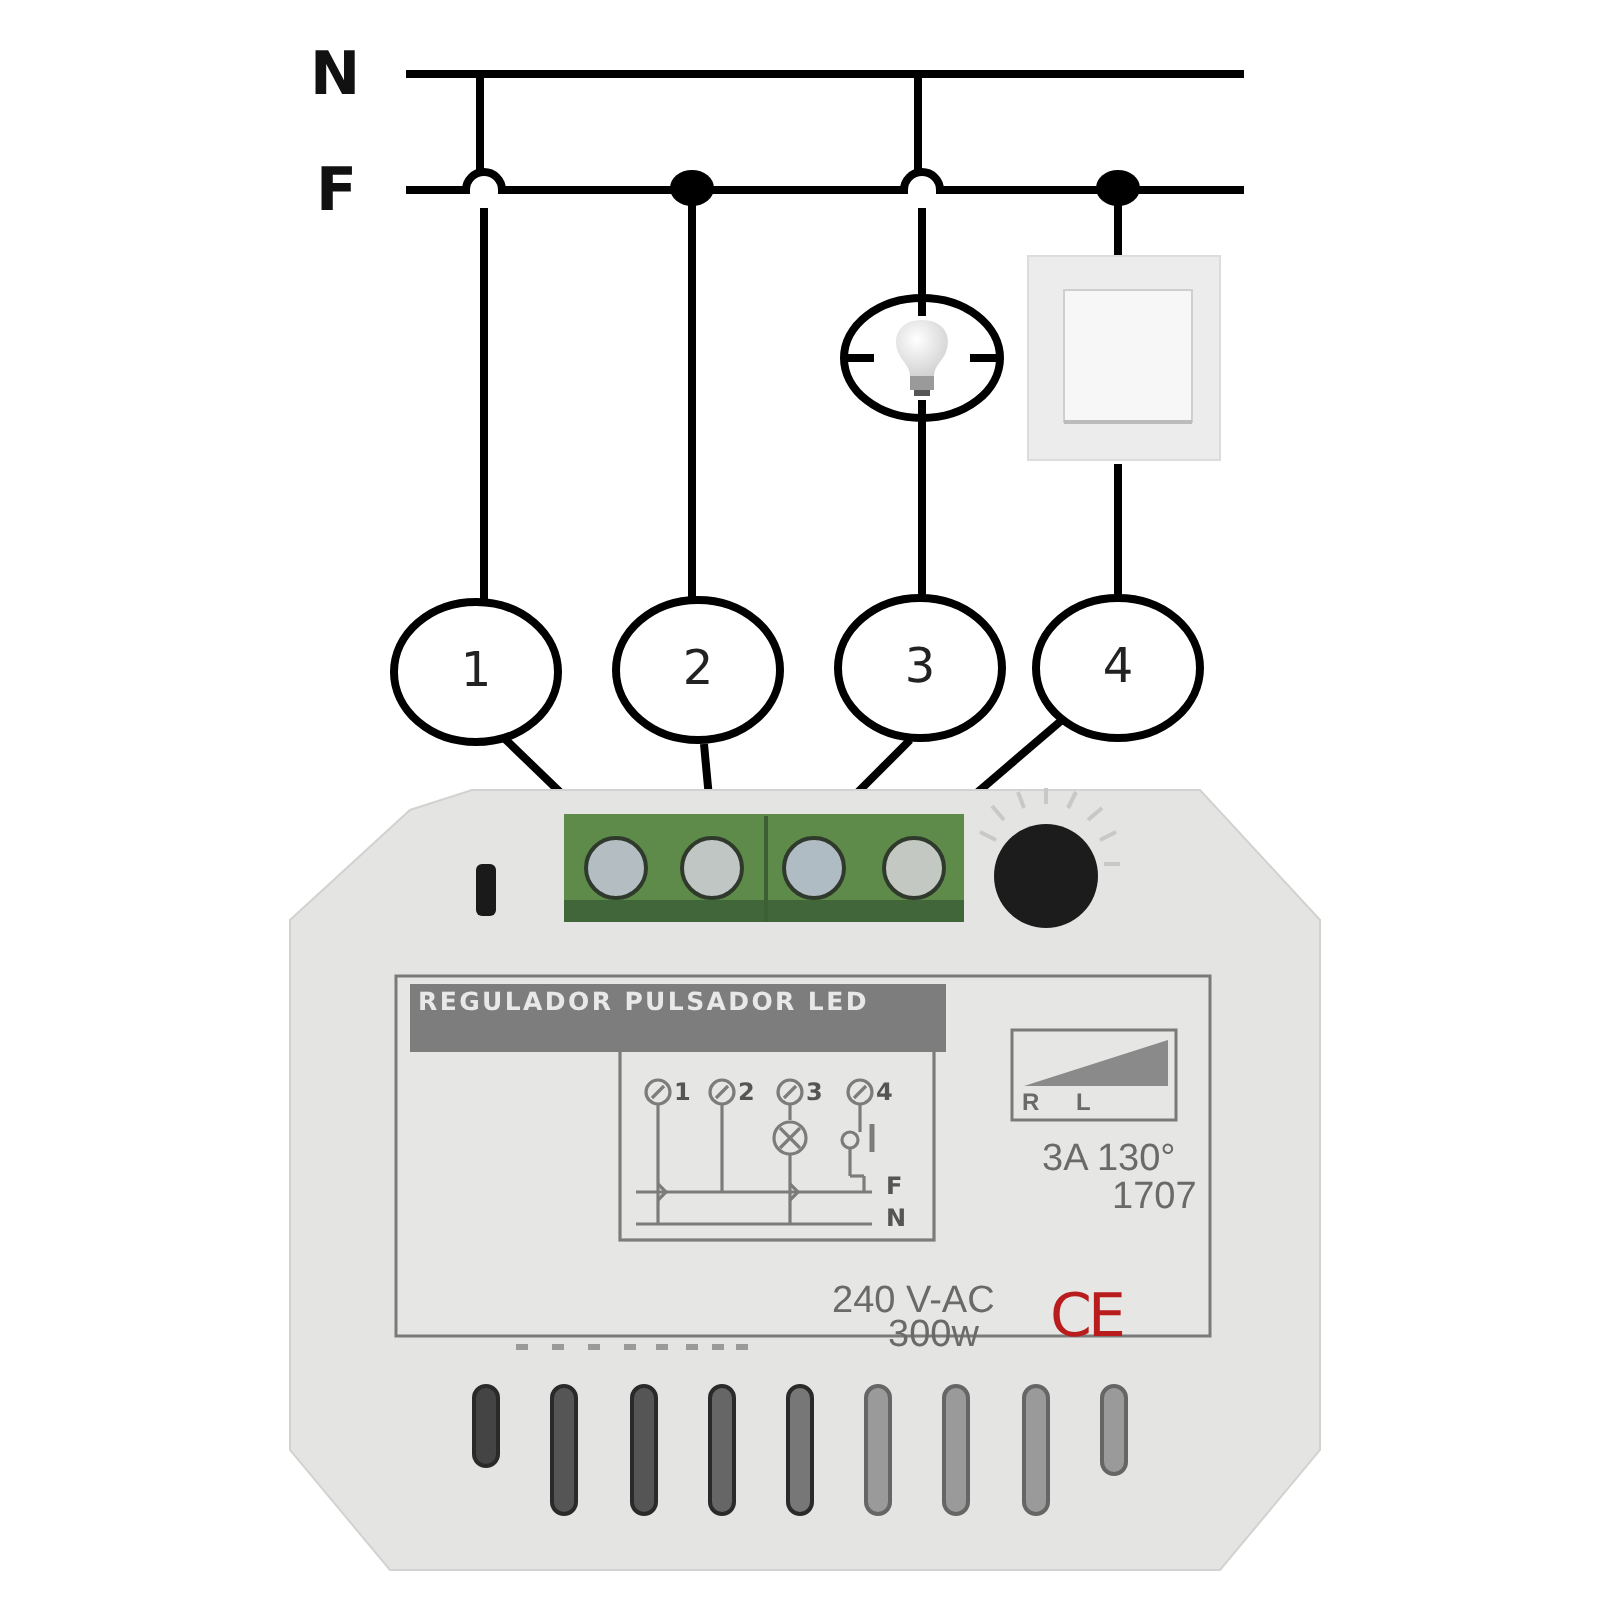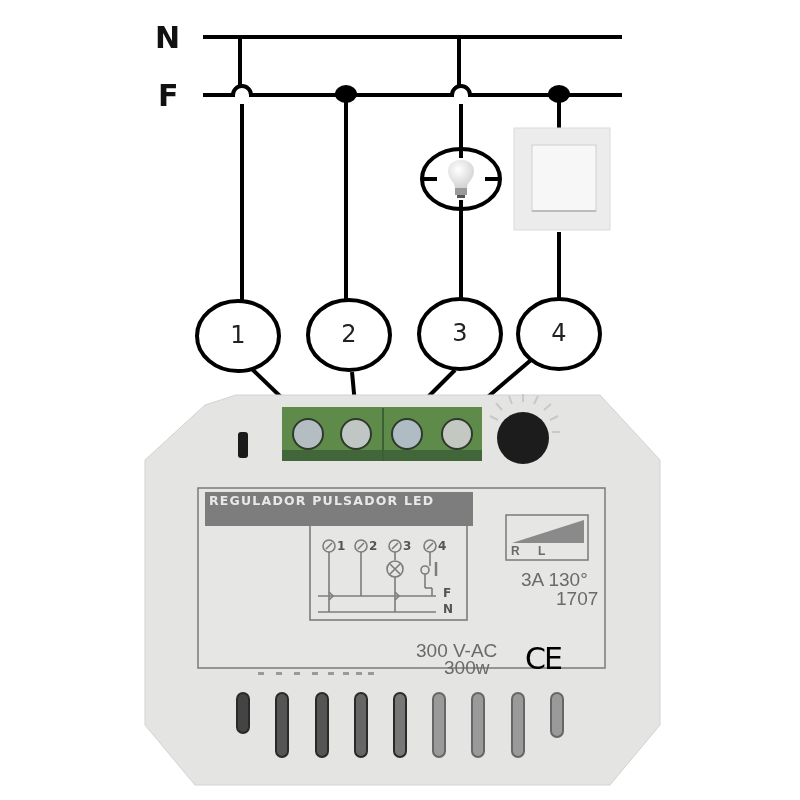--- a/index.html
+++ b/index.html
@@ -2,21 +2,21 @@
 <html><head>
   <meta charset="utf-8">
   <style>
     html, body { margin: 0; padding: 0; background: #ffffff; }
     body { width: 800px; height: 800px; position: relative; overflow: hidden; font-family: "Liberation Sans", sans-serif; }
     .abs { position: absolute; }
     .bus-label { position: absolute; font-family: "DejaVu Sans", sans-serif; font-weight: bold; font-size: 30px; color: #111; }
     .num { position: absolute; font-family: "DejaVu Sans", sans-serif; font-size: 24px; color: #222; width: 60px; text-align: center; }
     .dev-title { position: absolute; left: 205px; top: 492px; height: 34px; width: 268px; background: #7d7d7d; color: #e8e8e8; font-family: "DejaVu Sans", sans-serif; font-weight: bold; font-size: 12.5px; letter-spacing: 1.2px; line-height: 18px; padding-left: 4px; box-sizing: border-box; }
     .dev-text { position: absolute; font-family: "Liberation Sans", sans-serif; color: #6a6a6a; font-size: 19px; }
-    .ce { position: absolute; font-family: "DejaVu Sans", sans-serif; color: #000000; font-size: 30px; letter-spacing: -2px; }
+    .ce { position: absolute; font-family: "DejaVu Sans", sans-serif; color: #b91c1c; font-size: 30px; letter-spacing: -2px; }
     .mini { position: absolute; font-family: "DejaVu Sans", sans-serif; font-weight: bold; color: #555; font-size: 12px; }
   </style>
 </head>
 <body>
 
 <svg class="abs" style="left:0;top:0" width="800" height="800" viewBox="0 0 800 800">
   <g stroke="#000" stroke-width="4" fill="none" stroke-linecap="butt">
 
     <line x1="203" y1="37" x2="622" y2="37"></line>
 
@@ -170,15 +170,15 @@
 <div class="mini" style="left:403px;top:539px;">3</div>
 <div class="mini" style="left:438px;top:539px;">4</div>
 <div class="mini" style="left:443px;top:586px;">F</div>
 <div class="mini" style="left:443px;top:602px;">N</div>
 
 <div class="dev-text" style="left:511px;top:544px;font-size:12px;font-weight:bold;">R</div>
 <div class="dev-text" style="left:538px;top:544px;font-size:12px;font-weight:bold;">L</div>
 
 <div class="dev-text" style="left:521px;top:569px;">3A 130°</div>
 <div class="dev-text" style="left:540px;top:588px;margin-left:16px;">1707</div>
-<div class="dev-text" style="left:416px;top:640px;">300 V-AC</div>
+<div class="dev-text" style="left:416px;top:640px;">240 V-AC</div>
 <div class="dev-text" style="left:444px;top:657px;">300w</div>
 <div class="ce" style="left:525px;top:641px;">CE</div>
 
 </body></html>

